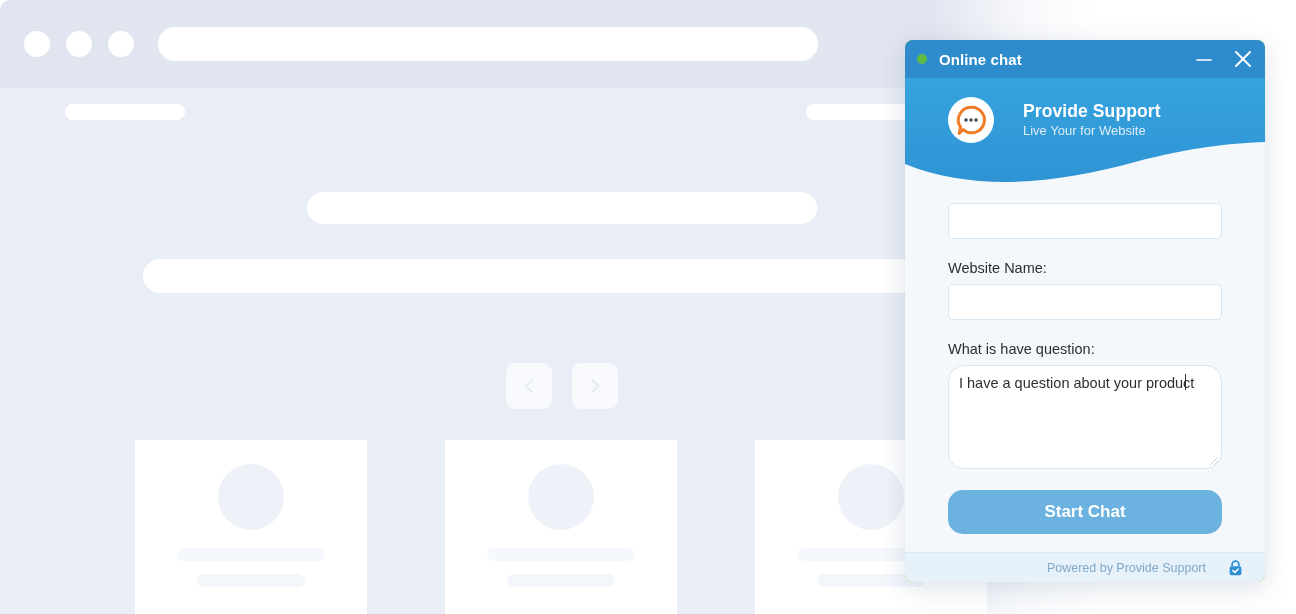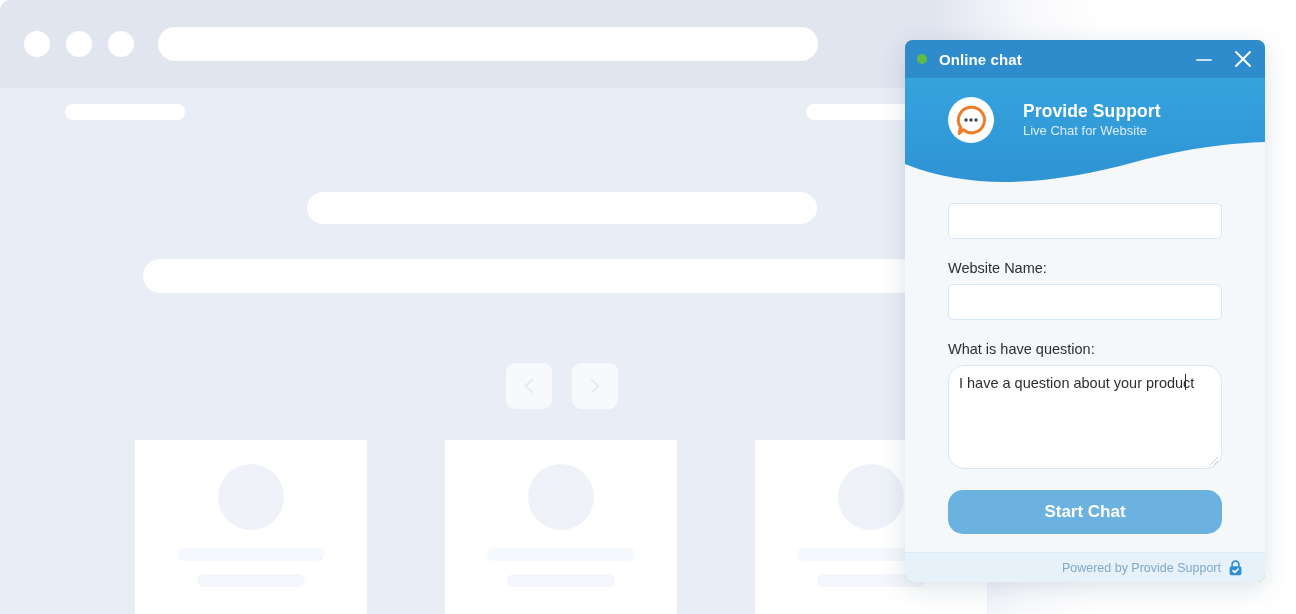--- a/index.html
+++ b/index.html
@@ -304,21 +304,21 @@
   }
 
   #chat-footer {
     flex: 0 0 30px;
     background: #e7f1fa;
     border-top: 1px solid #dceaf6;
     display: flex;
     align-items: center;
     justify-content: flex-end;
     padding-right: 22px;
-    gap: 7px;
+    gap: 22px;
   }
   #footer-text {
     color: #7fa8c9;
     font-size: 12.5px;
     white-space: nowrap;
   }
 </style>
 </head>
 <body>
 
@@ -393,21 +393,21 @@
         <div id="brand-logo">
           <svg width="36" height="36" viewBox="0 0 36 36">
             <path d="M18 5.2 A12.8 12.8 0 1 1 10.2 27.6 L6.2 31.4 L7.6 25.2 A12.8 12.8 0 0 1 18 5.2 Z" fill="none" stroke="#ef7c28" stroke-width="3" stroke-linecap="round" stroke-linejoin="round"></path>
             <circle cx="13" cy="18" r="1.75" fill="#3b4754"></circle>
             <circle cx="18" cy="18" r="1.75" fill="#3b4754"></circle>
             <circle cx="23" cy="18" r="1.75" fill="#3b4754"></circle>
           </svg>
         </div>
         <div id="brand-text">
           <div id="brand-name">Provide Support</div>
-          <div id="brand-tagline">Live Chat for Website</div>
+          <div id="brand-tagline">Live Your for Website</div>
         </div>
       </div>
       <svg id="wave" viewBox="0 0 360 46" preserveAspectRatio="none">
         <path d="M0,24 C70,52 150,44 230,22 C285,7 330,3 360,2 L360,46 L0,46 Z" fill="#f4f8fb"></path>
       </svg>
     </div>
 
     <div id="chat-form">
 
       <input class="text-input" type="text" value="" style="">

